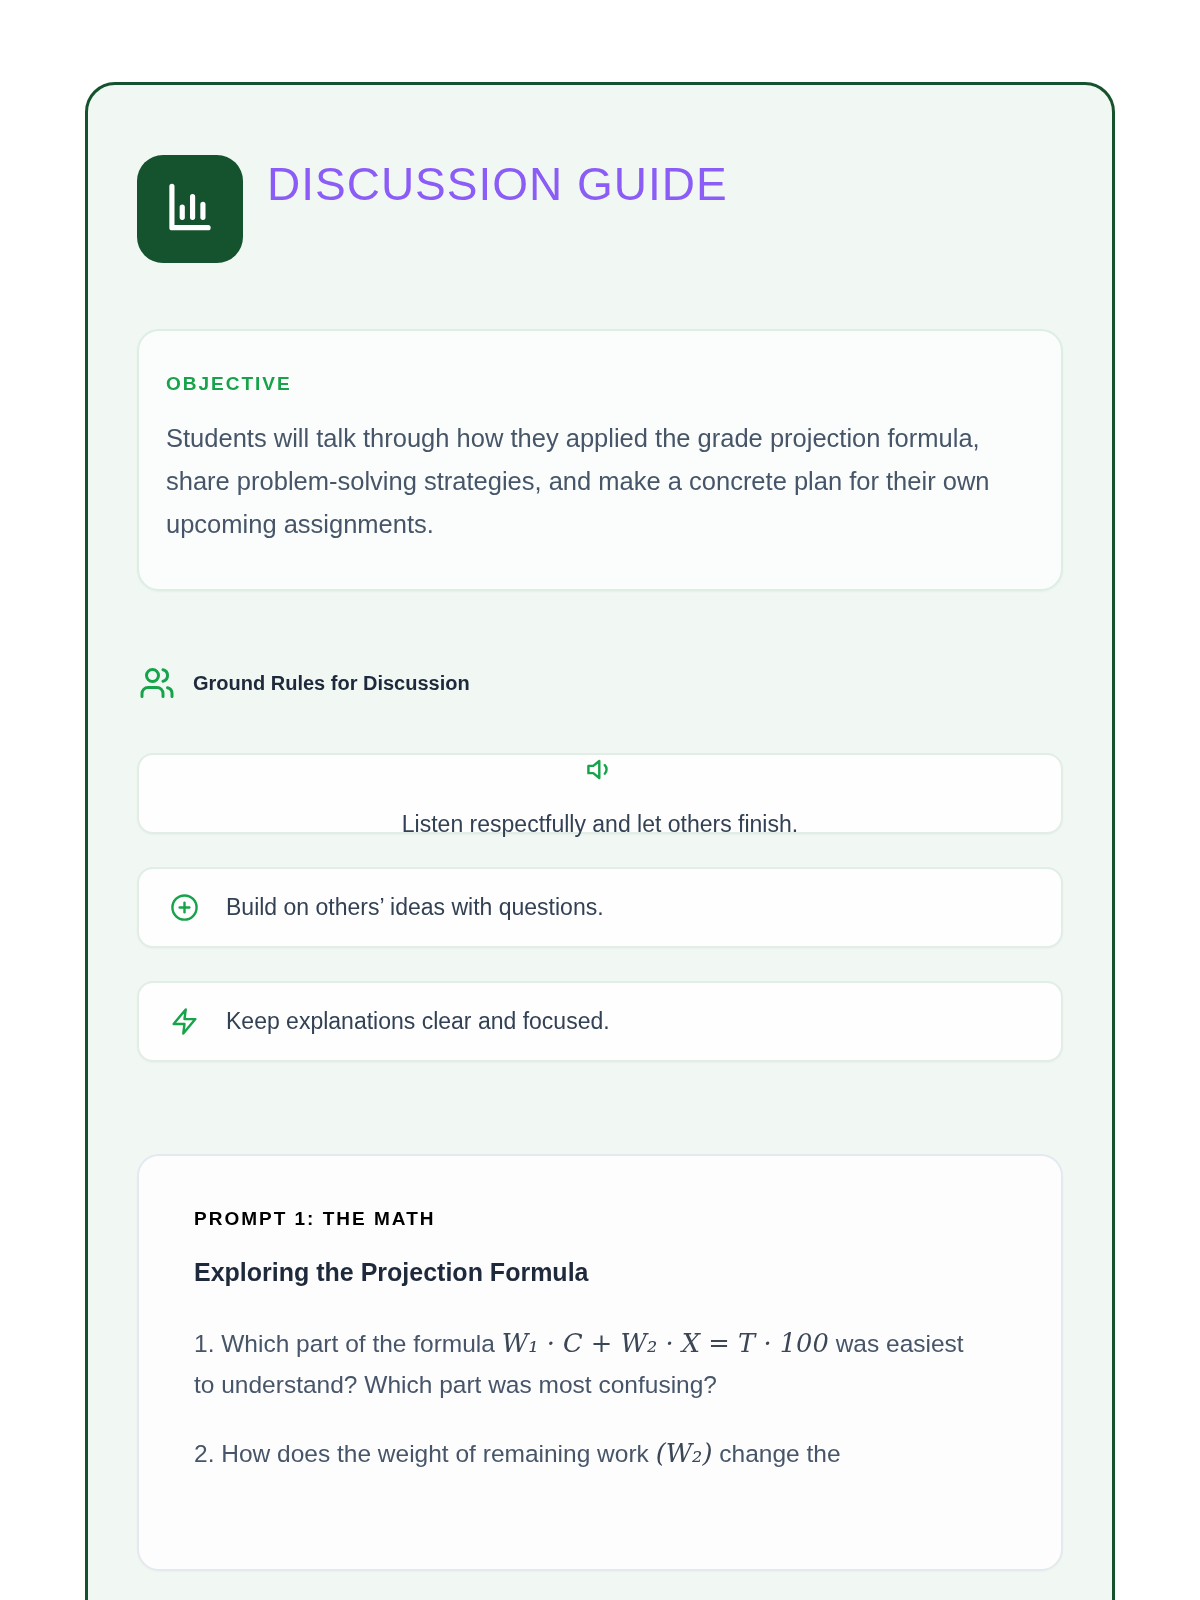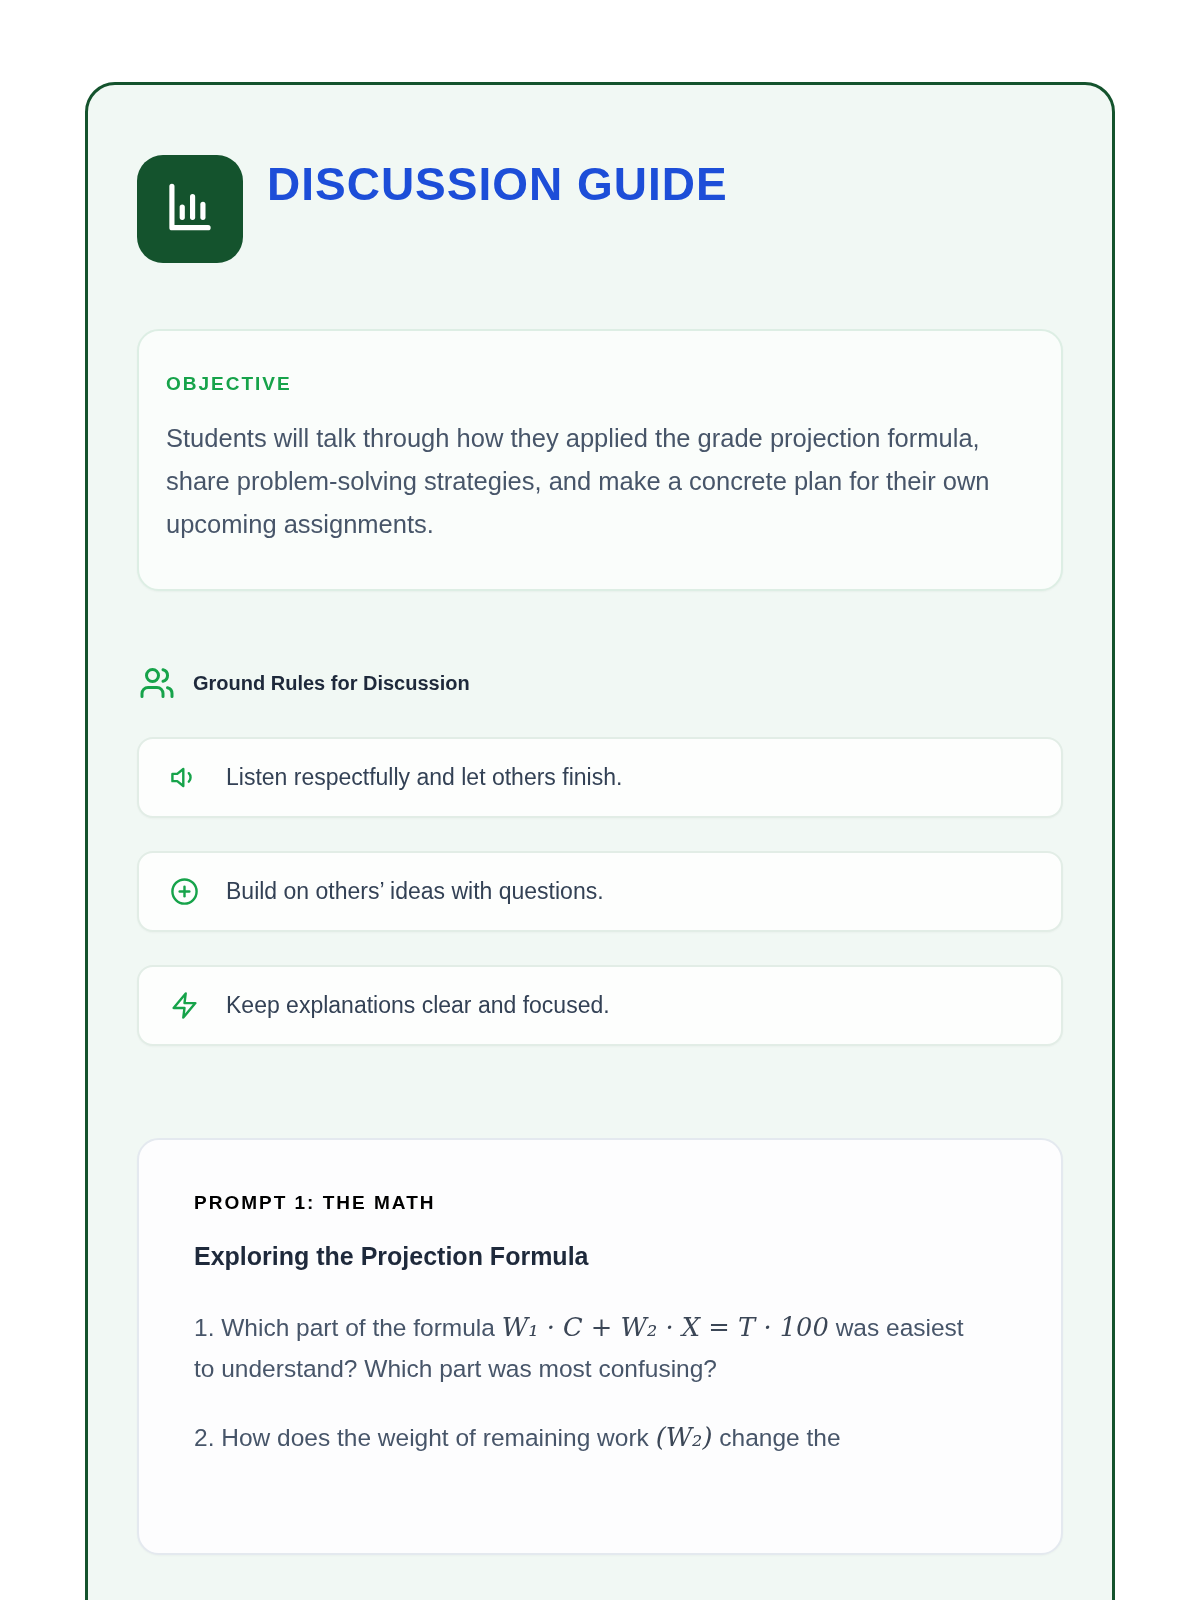--- a/index.html
+++ b/index.html
@@ -24,23 +24,23 @@
   .logo {
     flex: 0 0 auto;
     width: 106px; height: 108px;
     background: #14532d;
     border-radius: 26px;
     display: flex; align-items: center; justify-content: center;
   }
   .logo svg { width: 62px; height: 62px; color: #ffffff; }
   .titles h1 {
     margin: 2px 0 0;
-    font-size: 46px; font-weight: 700;
+    font-size: 46px; font-weight: 400;
     letter-spacing: 1px;
-    color: #1d4ed8;
+    color: #8b5cf6;
   }
   .titles h2 {
     margin: 12px 0 0;
     font-size: 29px; font-weight: 700;
     line-height: 1.5;
     color: #16a34a;
     max-width: 700px;
   }
   
   .objective {
@@ -71,21 +71,21 @@
   .rule-card {
     margin-top: 33px;
     display: flex; align-items: center; gap: 27px;
     background: #fdfefd;
     border: 2px solid #e2ede6;
     border-radius: 16px;
     height: 81px;
     padding: 0 31px;
     box-shadow: 0 1px 2px rgba(15,40,30,.03);
   }
-  .rule-card.first { margin-top: 36px; }
+  .rule-card.first { margin-top: 52px; flex-direction: column; }
   .rule-icon svg { width: 29px; height: 29px; color: #16a34a; display: block; }
   .rule-text { font-size: 23px; color: #334155; font-weight: 500; }
   
   .prompt-card {
     margin-top: 92px;
     background: #fdfdfe;
     border: 2px solid #e4e9ef;
     border-radius: 22px;
     padding: 52px 55px 70px;
     box-shadow: 0 1px 2px rgba(15,40,30,.03);

